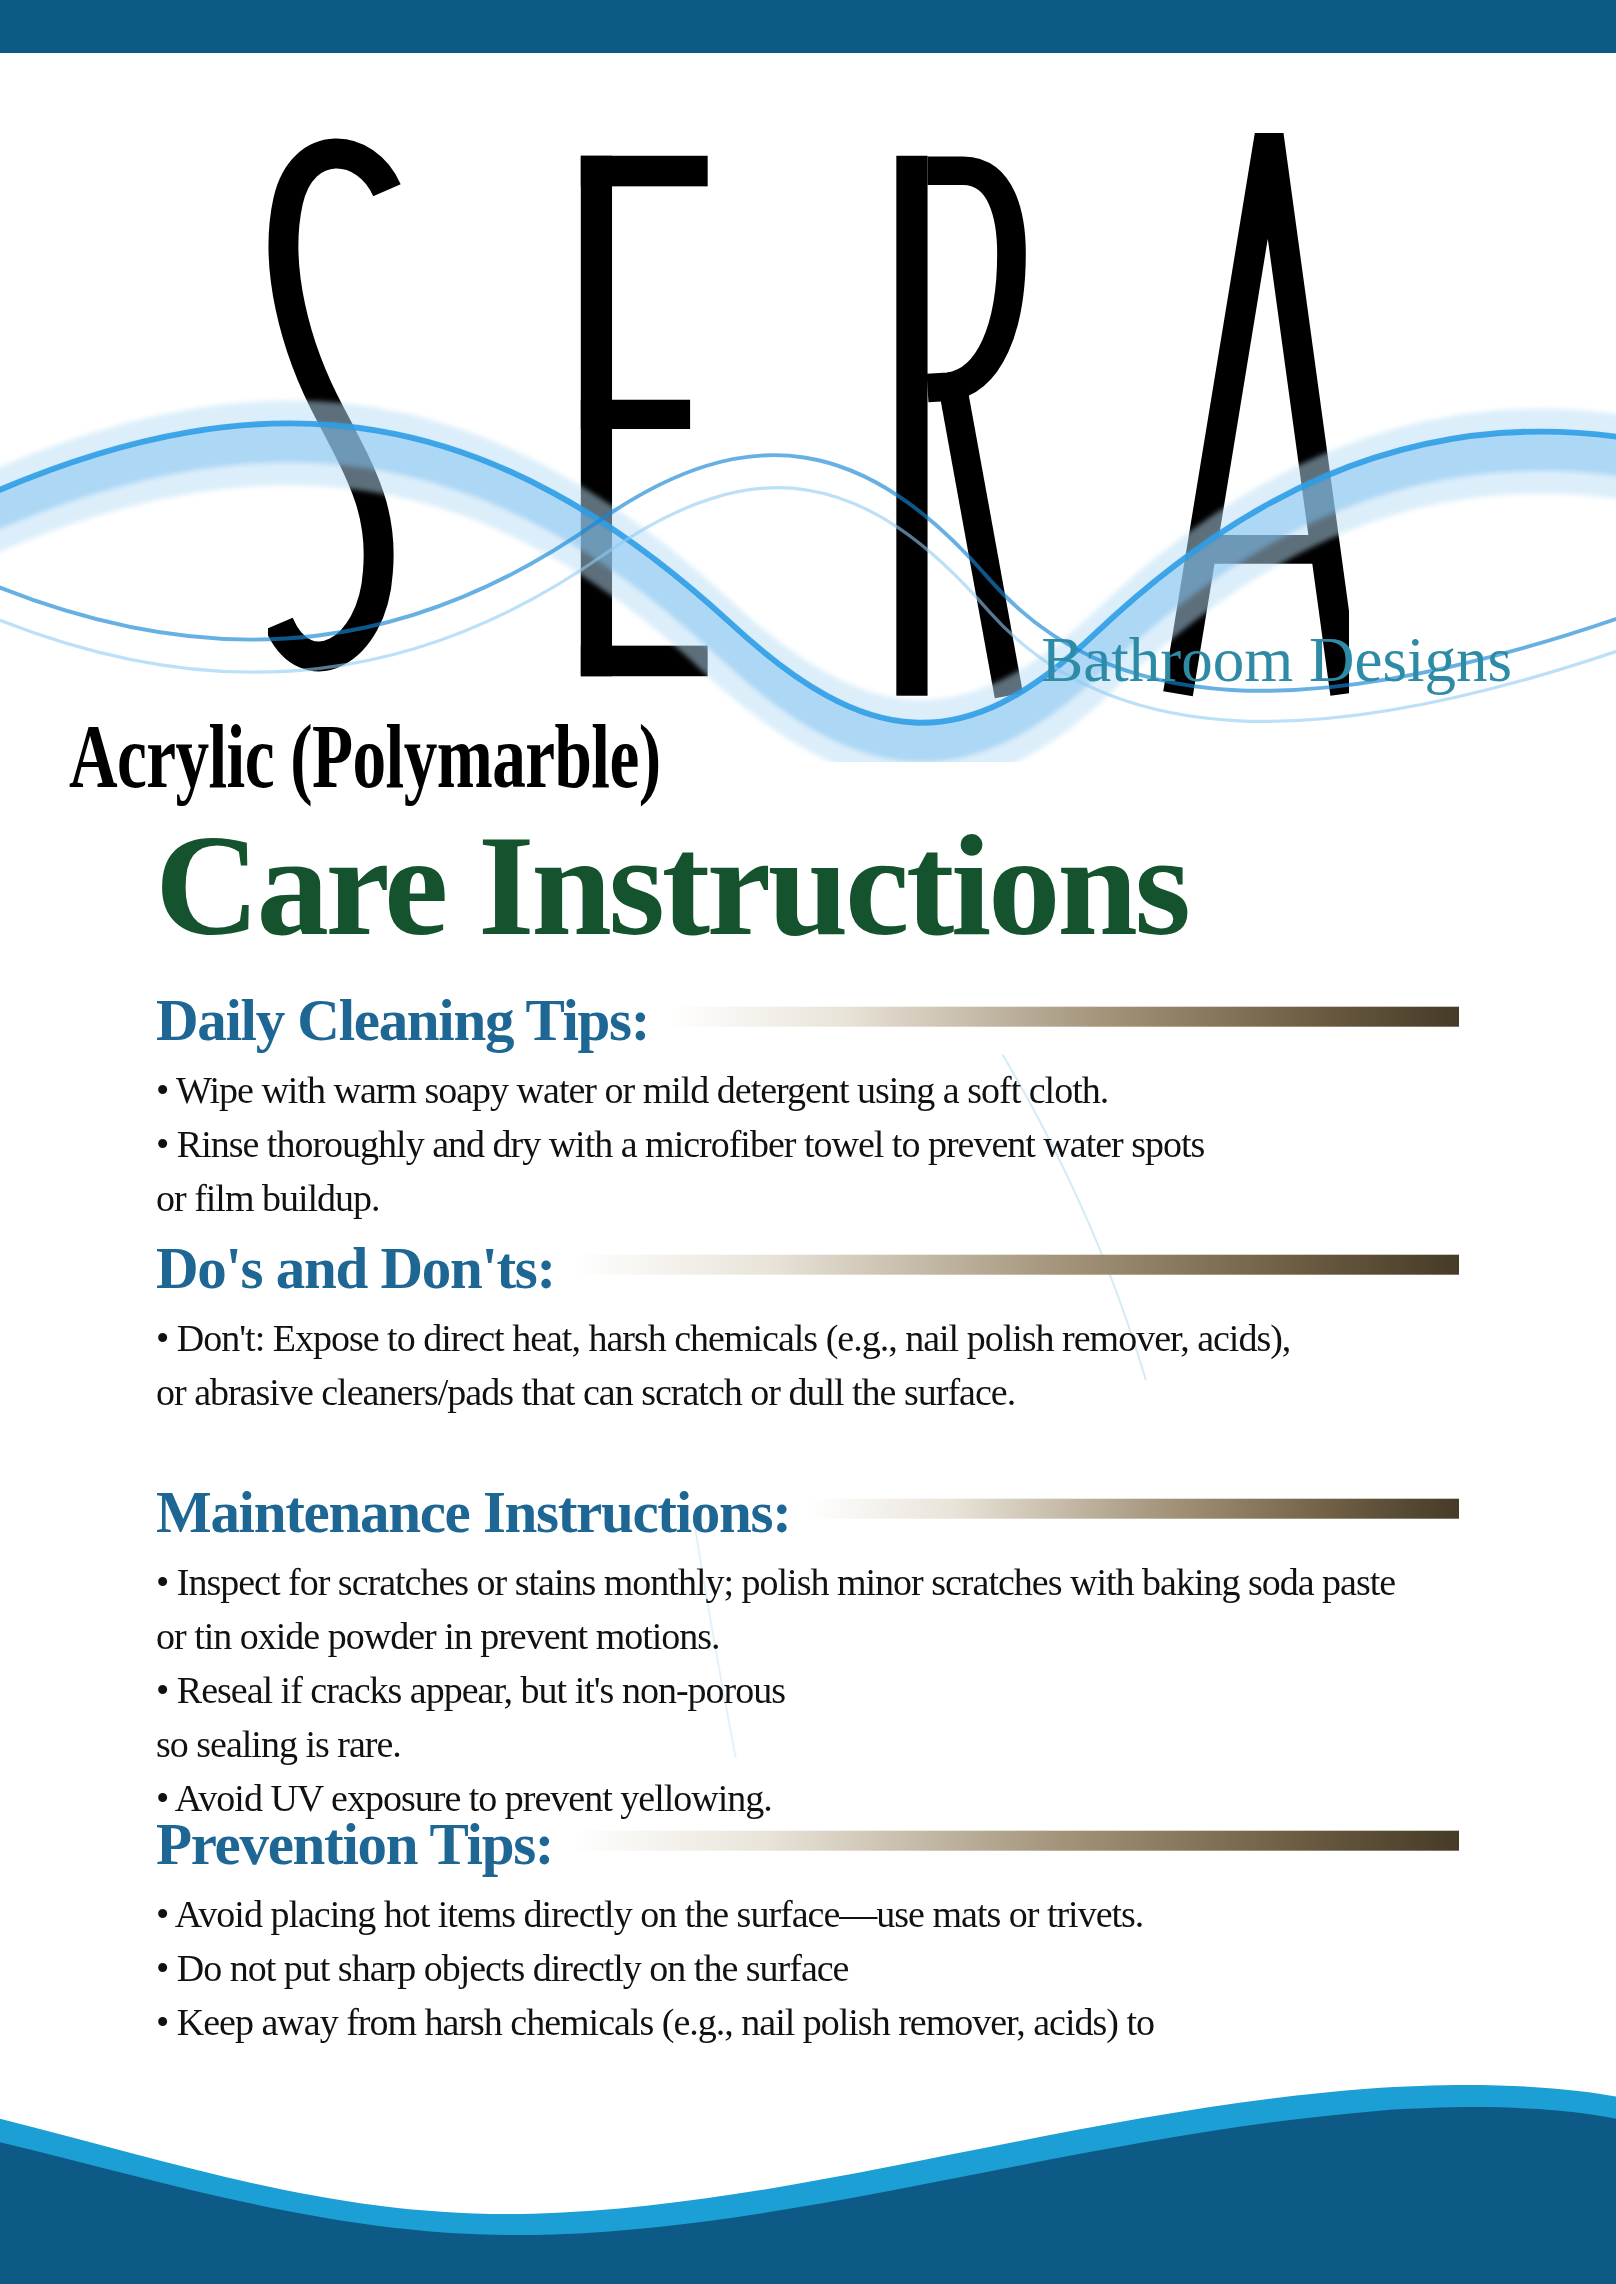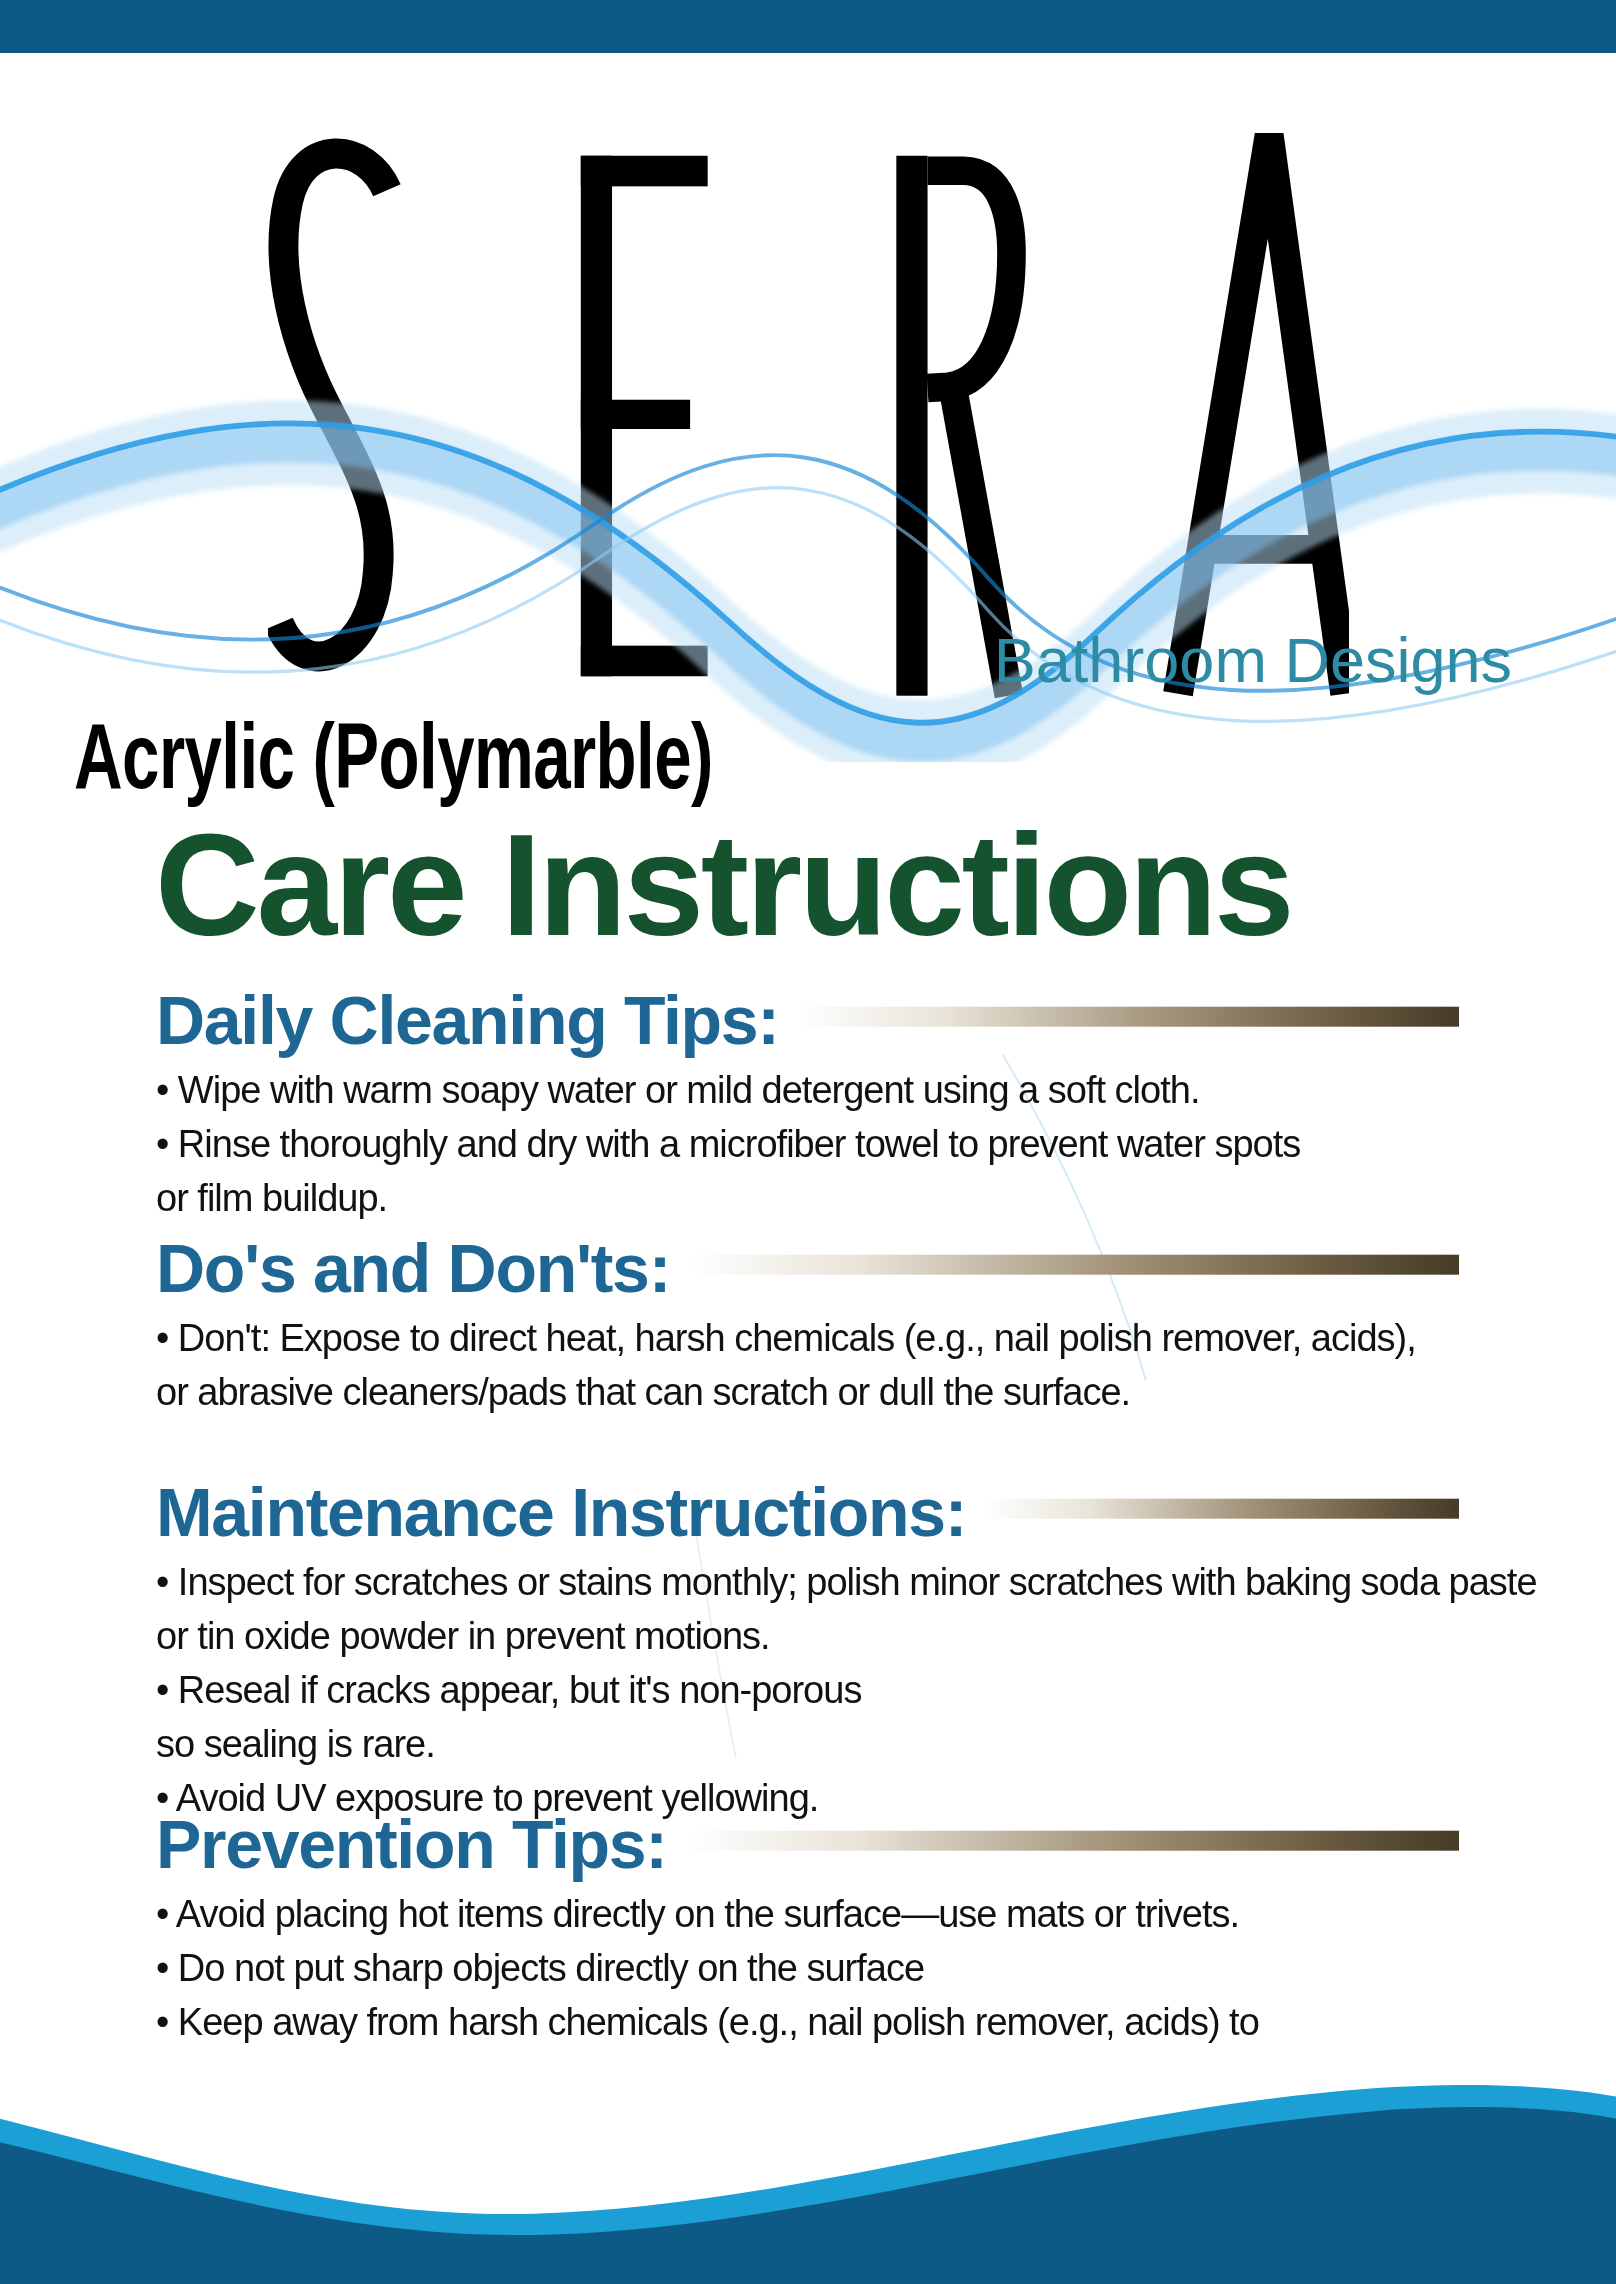--- a/index.html
+++ b/index.html
@@ -1,38 +1,38 @@
 <!DOCTYPE html>
 <html style="font-size:10.4px"><head>
 <meta charset="utf-8">
 <style>
   html,body{margin:0;padding:0;background:#e8e8e8;}
   .page{position:relative;width:1616px;height:2284px;background:#ffffff;overflow:hidden;
-        font-family:Liberation Sans, sans-serif;}
+        font-family:Liberation Serif, serif;}
   .sr{position:absolute;width:0.7px;height:0.7px;overflow:hidden;clip:rect(0 0 0 0);white-space:nowrap;}
 
   .topbar{position:absolute;top:0;left:0;width:100%;height:53px;background:#0d5a87;}
 
   .brand{position:absolute;top:133px;left:268px;width:1081px;height:566px;}
   .midwave{position:absolute;top:306px;left:0;width:1616px;height:456px;}
   .scratches{position:absolute;top:0;left:0;width:1616px;height:2284px;pointer-events:none;}
 
   .tagline{position:absolute;top:626px;right:104px;font-size:63px;line-height:1.1;
            color:#2e8ba6;letter-spacing:0px;}
 
   .subtitle-wrap{position:absolute;top:704px;left:4px;width:100%;}
   .subtitle{display:inline-block;font-size:82px;font-weight:bold;color:#000;
             transform:scale(0.82,1.12);transform-origin:center top;letter-spacing:-0.7px;}
 
   .title{position:absolute;top:813px;left:155px;font-size:145px;font-weight:bold;
          color:#14532d;letter-spacing:-3.3px;line-height:1;}
 
   .sec{position:absolute;left:156px;right:124px;}
   .sec-head{display:flex;align-items:center;}
-  .sec-title{font-size:68px;font-weight:bold;color:#1e6795;letter-spacing:-1.3px;
+  .sec-title{font-size:59px;font-weight:bold;color:#1e6795;letter-spacing:-1.3px;
              line-height:68px;white-space:nowrap;}
   .rule{flex:1;height:19.5px;margin-left:18px;margin-right:33px;transform:translateY(-3.3px);
         background:linear-gradient(90deg, rgba(255,255,255,0) 0%, rgba(231,225,213,0.9) 22%,
                    #a3947a 55%, #6b5c42 82%, #463b27 100%);}
   .lines{margin-top:9px;}
   .line{font-size:38px;line-height:54px;color:#111;letter-spacing:-1px;white-space:nowrap;}
 
   .bottomwave{position:absolute;bottom:0;left:0;width:1616px;height:203px;}
 </style>
 </head>

